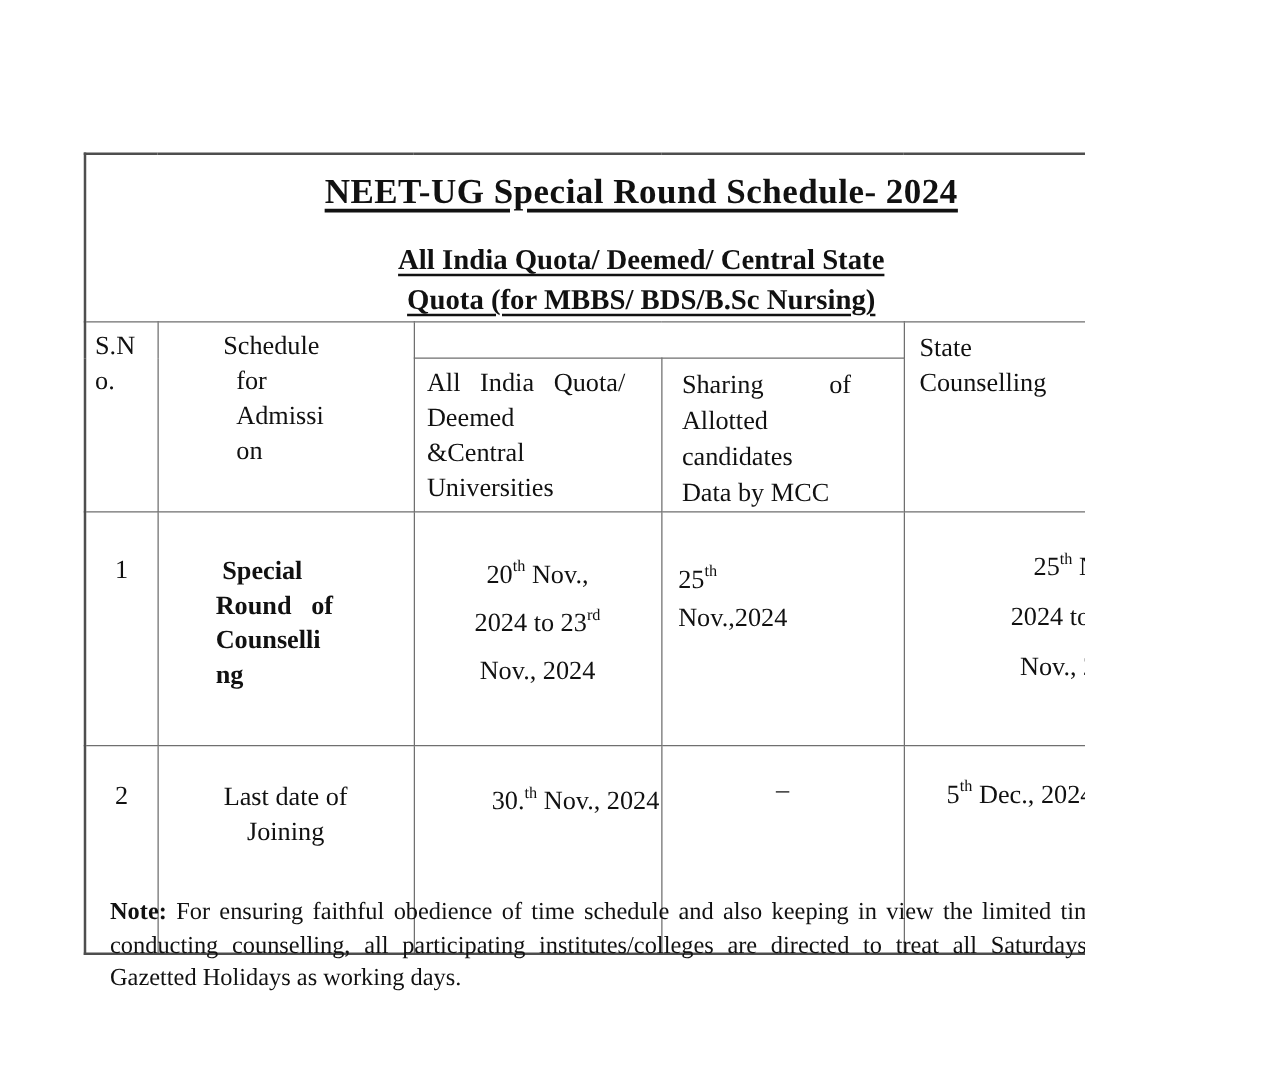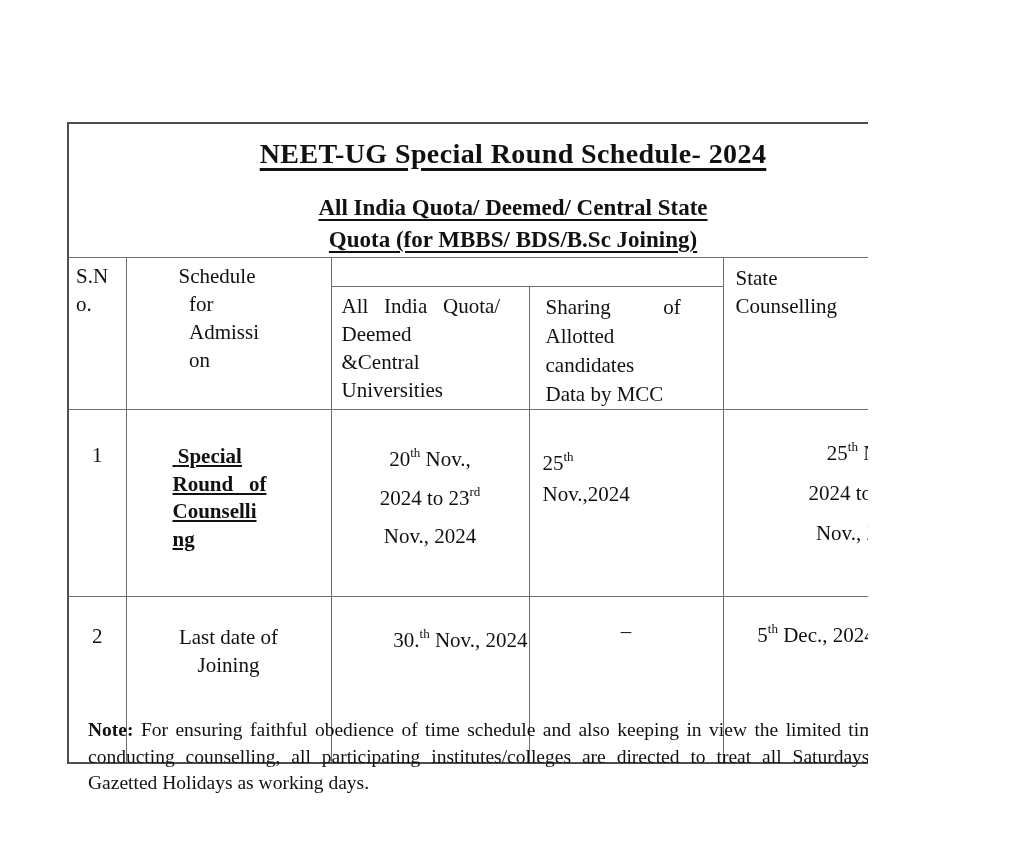--- a/index.html
+++ b/index.html
@@ -30,21 +30,21 @@
   }
   
   .hd { font-weight:normal; line-height:1.33; }
   td.h-sno   { padding:5px 0 0 7px;  white-space:pre-line; font-size:20px; }
   td.h-sched { padding:5px 0 0 52px; white-space:pre-wrap; }
   td.h-aiq   { padding:6px 2px 0 10px; white-space:pre-wrap;margin-left:18px; }
   td.h-shar  { padding:6px 4px 0 16px; white-space:pre-wrap; line-height:1.38; }
   td.h-state { padding:7px 2px 0 12px; white-space:pre-line; }
   
   .drow1 .c-sno   { padding-top:33px; text-align:center; }
-  .drow1 .c-sched { padding:33px 0 0 46px; font-weight:bold; white-space:pre-wrap; line-height:1.32;text-decoration:underline; }
+  .drow1 .c-sched { padding:33px 0 0 46px; font-weight:bold; white-space:pre-wrap; line-height:1.32; }
   .drow1 .c-aiq   { padding-top:30px; text-align:center; line-height:1.84; }
   .drow1 .c-shar  { padding:38px 0 0 13px; line-height:1.5; white-space:pre-wrap;font-family:Liberation Serif, serif; }
   .drow1 .c-state { padding:24px 0 0 8px;  line-height:1.9; white-space:pre-wrap;text-align:right; }
   .drow1 .c-last  { padding-top:54px; text-align:center; }
   .drow2 .c-sno   { padding-top:27px; text-align:center; }
   .drow2 .c-sched { padding-top:26px; text-align:center; line-height:1.35; }
   .drow2 .c-aiq   { padding-top:31px; text-align:right; }
   .drow2 .c-shar  { padding-top:22px; text-align:center; }
   .drow2 .c-state { padding-top:26px; text-align:center; }
   .drow2 .c-last  { padding-top:29px; text-align:center; }
@@ -72,21 +72,21 @@
     </colgroup>
 
     <tbody>
         <tr style="height:127px">
       <td colspan="6" class="title-cell">
         <div class="doc-title">
           <span>NEET-UG Special Round Schedule- 2024</span>
         </div>
         <div class="doc-subtitle">
           <div><span>All India Quota/ Deemed/ Central State</span></div>
-          <div><span>Quota (for MBBS/ BDS/B.Sc Joining)</span></div>
+          <div><span>Quota (for MBBS/ BDS/B.Sc Nursing)</span></div>
         </div>
       </td>
     </tr>
 
     <tr style="height:29px">
       <td rowspan="2" class="hd h-sno">S.N<br>o.</td>
       <td rowspan="2" class="hd h-sched">Schedule<br>  for<br>  Admissi<br>  on</td>
       <td colspan="2"></td>
       <td rowspan="2" class="hd h-state">State<br>Counselling</td>
       <td></td>

